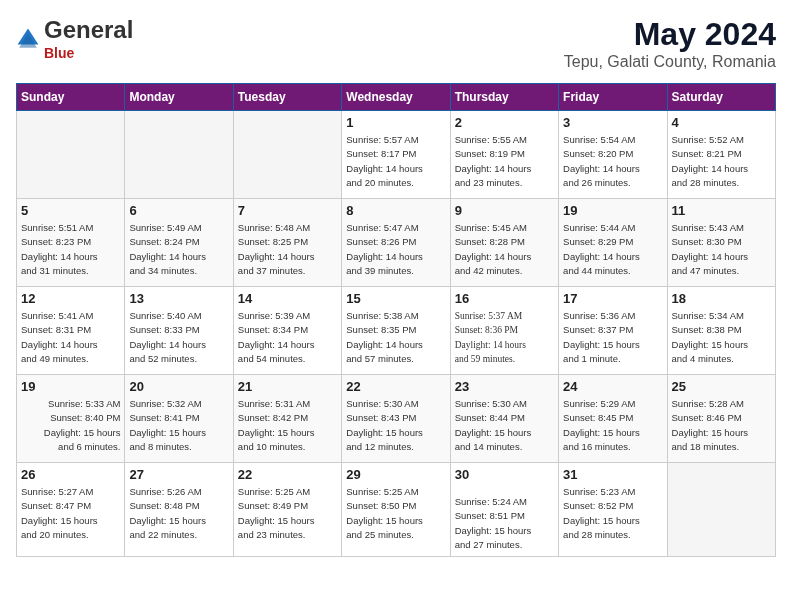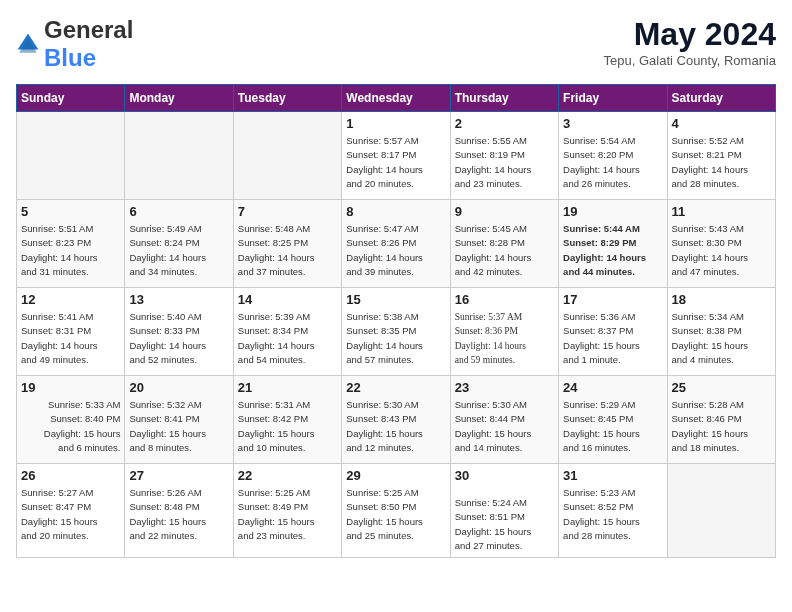--- a/index.html
+++ b/index.html
@@ -27,21 +27,21 @@
     }
     .title-block {
       text-align: right;
     }
     .title-month {
       font-size: 32px;
       font-weight: bold;
       color: #0f172a;
     }
     .title-location {
-      font-size: 13px;
+      font-size: 16px;
       color: #555;
     }
     table {
       width: 100%;
       border-collapse: collapse;
       table-layout: fixed;
     }
     th {
       background: #701a75;
       color: #fff;
@@ -85,21 +85,21 @@
 <body>
 
 <div class="header">
   <div class="logo">
     <svg class="logo-icon" viewBox="0 0 30 30" xmlns="http://www.w3.org/2000/svg">
       <polygon points="15,2 28,22 2,22" fill="#2176c7"></polygon>
       <polygon points="15,8 26,26 4,26" fill="#1a5fa0" opacity="0.5"></polygon>
     </svg>
     <div>
       <span style="font-size:24px;font-weight:bold;color:#333;">General</span><br>
-      <span style="font-size:24px;font-weight:bold;color:#3b82f6;">Blue</span>
+      <span style="font-size:14px;font-weight:bold;color:#b91c1c;">Blue</span>
     </div>
   </div>
   <div class="title-block">
     <div class="title-month">May 2024</div>
     <div class="title-location">Tepu, Galati County, Romania</div>
   </div>
 </div>
 
 <table>
   <thead>
@@ -178,21 +178,21 @@
         </td>
         <td>
           <div class="day-number">9</div>
           <div class="day-info" style="white-space: pre-line;">Sunrise: 5:45 AM
 Sunset: 8:28 PM
 Daylight: 14 hours
 and 42 minutes.</div>
         </td>
         <td>
           <div class="day-number">19</div>
-          <div class="day-info" style="white-space: pre-line; font-weight: bold;">Sunrise: 5:44 AM
+          <div class="day-info" style="white-space: pre-line;">Sunrise: 5:44 AM
 Sunset: 8:29 PM
 Daylight: 14 hours
 and 44 minutes.</div>
         </td>
         <td>
           <div class="day-number">11</div>
           <div class="day-info" style="white-space: pre-line;">Sunrise: 5:43 AM
 Sunset: 8:30 PM
 Daylight: 14 hours
 and 47 minutes.</div>

